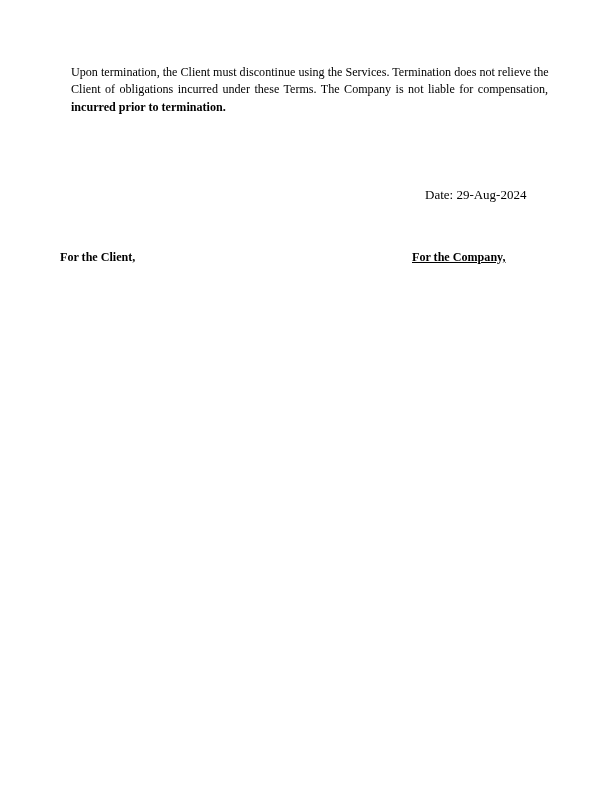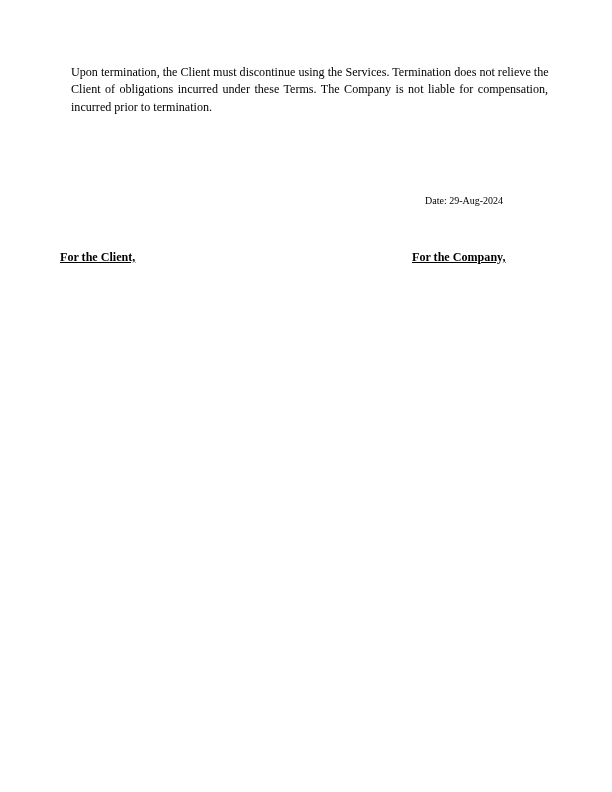--- a/index.html
+++ b/index.html
@@ -26,38 +26,39 @@
     line-height: 17.45px;
   }
   .jline {
     text-align: justify;
     text-align-last: justify;
     white-space: nowrap;
   }
   .jline.last {
     text-align: right;
     text-align-last: left;
+    font-weight: bold;
   }
   .date-line {
     position: absolute;
     left: 425px;
-    top: 192px;
-    font-size: 10px;
+    top: 186px;
+    font-size: 13px;
     line-height: 17.45px;
     white-space: nowrap;
   }
   .sig {
     position: absolute;
     top: 249px;
     font-size: 12.1px;
     line-height: 17.45px;
     font-weight: bold;
     white-space: nowrap;
   }
-  .sig.client { left: 60px; text-decoration: underline; }
+  .sig.client { left: 60px; }
   .sig.company { left: 412px; text-decoration: underline; }
 </style>
 </head>
 <body>
 
 <div class="page">
 
   <div class="paragraph">
     <div class="jline">Upon termination, the Client must discontinue using the Services. Termination does not relieve the</div>
     <div class="jline">Client of obligations incurred under these Terms. The Company is not liable for compensation,</div>

